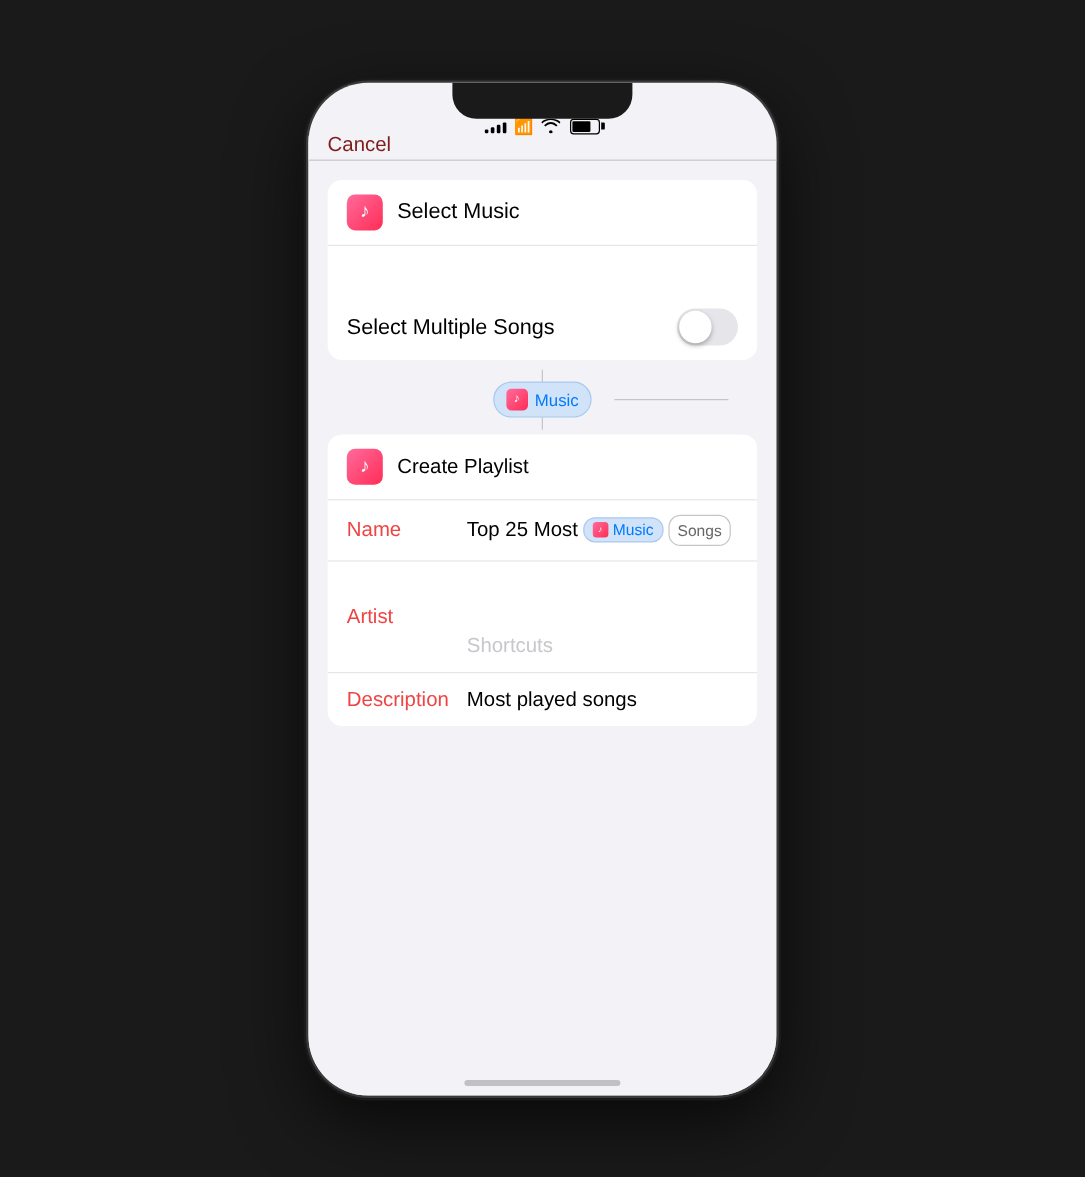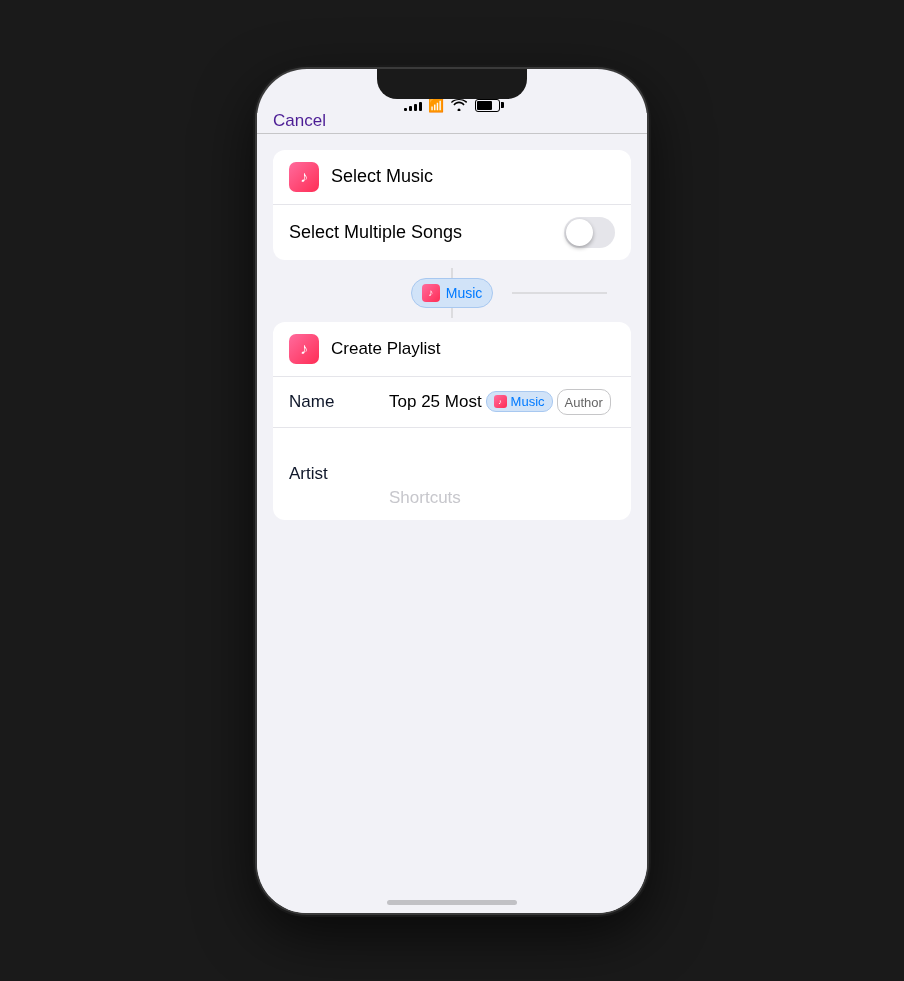--- a/index.html
+++ b/index.html
@@ -128,21 +128,21 @@
       display: flex;
       align-items: center;
       justify-content: center;
       position: relative;
       border-bottom: 1px solid #c6c6c8;
     }
 
     .nav-cancel {
       position: absolute;
       left: 16px;
-      color: #4c1d95;
+      color: #7f1d1d;
       font-size: 17px;
       cursor: pointer;
     }
 
     .nav-title {
       font-size: 17px;
       font-weight: 600;
       color: #000;
     }
 
@@ -163,20 +163,21 @@
     
     .row {
       display: flex;
       align-items: center;
       padding: 12px 16px;
       border-bottom: 0.5px solid #e5e5ea;
     }
 
     .row:last-child {
       border-bottom: none;
+      margin-top: 40px;
     }
 
     .music-icon-wrapper {
       width: 30px;
       height: 30px;
       background: linear-gradient(135deg, #ff6b9d, #ff2d55);
       border-radius: 7px;
       display: flex;
       align-items: center;
       justify-content: center;
@@ -308,21 +309,21 @@
       border-bottom: 0.5px solid #e5e5ea;
       min-height: 44px;
     }
 
     .field-row:last-child {
       border-bottom: none;
     }
 
     .field-name {
       font-size: 17px;
-      color: #0f172a;
+      color: #ef4444;
       width: 100px;
       flex-shrink: 0;
     }
 
     .field-value {
       font-size: 17px;
       color: #000;
       display: flex;
       align-items: center;
       gap: 4px;
@@ -464,31 +465,37 @@
           <span class="field-name">Name</span>
           <div class="field-value">
             <span>Top 25 Most</span>
             <div class="inline-tag">
               <div class="inline-tag-icon">
                 <span>♪</span>
               </div>
               <span class="inline-tag-text">Music</span>
             </div>
             <div class="artist-tag">
-              <span class="artist-tag-text">Author</span>
+              <span class="artist-tag-text">Songs</span>
             </div>
           </div>
         </div>
 
         <div class="field-row">
           <span class="field-name">Artist</span>
           <div class="field-value">
             <span class="field-placeholder">Shortcuts</span>
           </div>
         </div>
 
+        <div class="field-row">
+          <span class="field-name">Description</span>
+          <div class="field-value">
+            <span>Most played songs</span>
+          </div>
+        </div>
       </div>
 
     </div>
 
     <div class="home-indicator"></div>
   </div>
 </div>
 
 </body></html>

